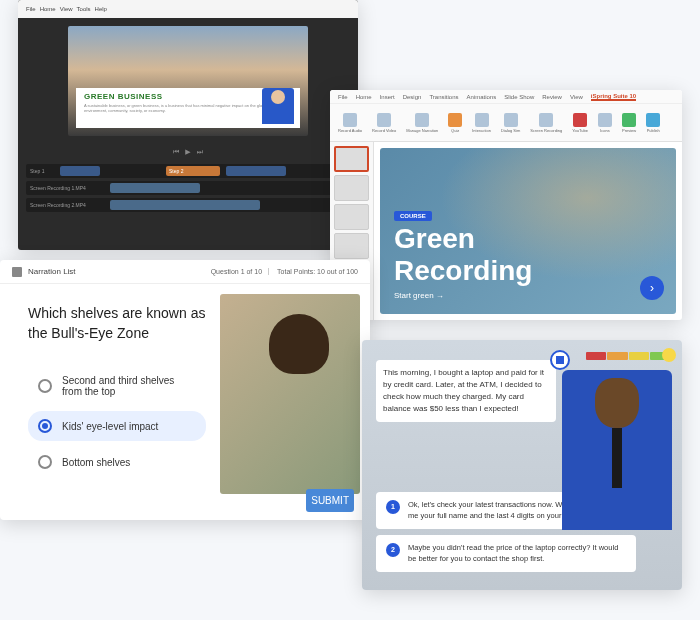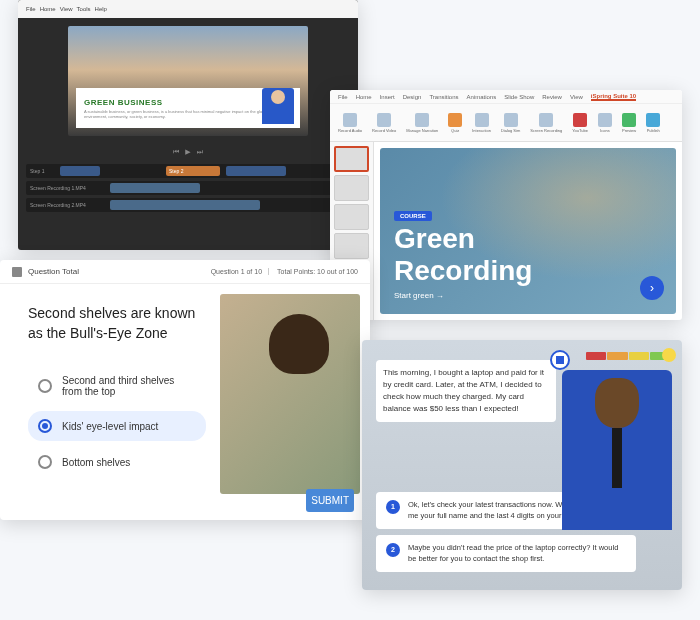--- a/index.html
+++ b/index.html
@@ -3,21 +3,21 @@
 <meta charset="utf-8">
 <style>
 *{margin:0;padding:0;box-sizing:border-box;font-family:-apple-system,BlinkMacSystemFont,'Segoe UI',Arial,sans-serif}
 body{width:700px;height:620px;background:#f5f7fa;position:relative;overflow:hidden}
 
 
 .panel1{position:absolute;left:18px;top:0;width:340px;height:250px;background:#2b2b2b;border-radius:3px;box-shadow:0 4px 20px rgba(0,0,0,.15);overflow:hidden}
 .p1-top{height:18px;background:#f5f5f5;display:flex;gap:4px;padding:0 8px;align-items:center}
 .p1-top span{font-size:6px;color:#444}
 .p1-stage{margin:8px 50px;height:110px;background:linear-gradient(180deg,#8ba8c4 0%,#d4b896 40%,#3a3a3a 100%);position:relative;border-radius:2px}
-.p1-stage-card{position:absolute;bottom:8px;left:8px;right:8px;height:40px;background:#fff;display:flex;align-items:center;padding:4px 8px}
+.p1-stage-card{position:absolute;bottom:8px;left:8px;right:8px;height:40px;background:#fff;display:flex;padding:4px 8px}
 .p1-title{font-size:8px;font-weight:700;color:#2a7a2a;letter-spacing:.5px}
 .p1-sub{font-size:4px;color:#888;margin-top:2px}
 .p1-person{position:absolute;right:6px;bottom:4px;width:32px;height:36px;background:#2858c8;border-radius:3px 3px 0 0}
 .p1-person::before{content:"";position:absolute;top:2px;left:50%;transform:translateX(-50%);width:14px;height:14px;background:#e8c4a0;border-radius:50%}
 .p1-controls{height:16px;display:flex;justify-content:center;align-items:center;gap:6px;color:#888;font-size:7px}
 .p1-timeline{padding:4px 8px}
 .p1-track{height:14px;background:#1e1e1e;margin-bottom:3px;border-radius:2px;position:relative;display:flex;align-items:center;padding-left:30px}
 .p1-clip{position:absolute;height:10px;background:#3a5a8a;border-radius:2px;font-size:5px;color:#fff;padding:0 3px;display:flex;align-items:center}
 .p1-clip.orange{background:#c87838}
 .p1-label{position:absolute;left:4px;font-size:5px;color:#999}
@@ -203,27 +203,27 @@
             <span>›</span>
           </div>
       </div>
     </div>
   </div>
 </div>
 
 <div class="panel3">
   <div class="p3-header">
     <div class="p3-header-icon"></div>
-    <div class="p3-header-title">Question Total</div>
+    <div class="p3-header-title">Narration List</div>
     <div class="p3-header-meta">Question 1 of 10</div>
     <div class="p3-header-meta" style="border-left:1px solid #ccc;padding-left:8px">Total Points: 10 out of 100</div>
   </div>
   <div class="p3-body">
     <div class="p3-left">
-      <div class="p3-question">Second shelves are known as the Bull's-Eye Zone</div>
+      <div class="p3-question">Which shelves are known as the Bull's-Eye Zone</div>
       <div class="p3-opt">
         <div class="p3-radio"></div>
         <span>Second and third shelves from the top</span>
       </div>
       <div class="p3-opt selected">
         <div class="p3-radio"></div>
         <span>Kids' eye-level impact</span>
       </div>
       <div class="p3-opt">
         <div class="p3-radio"></div>

